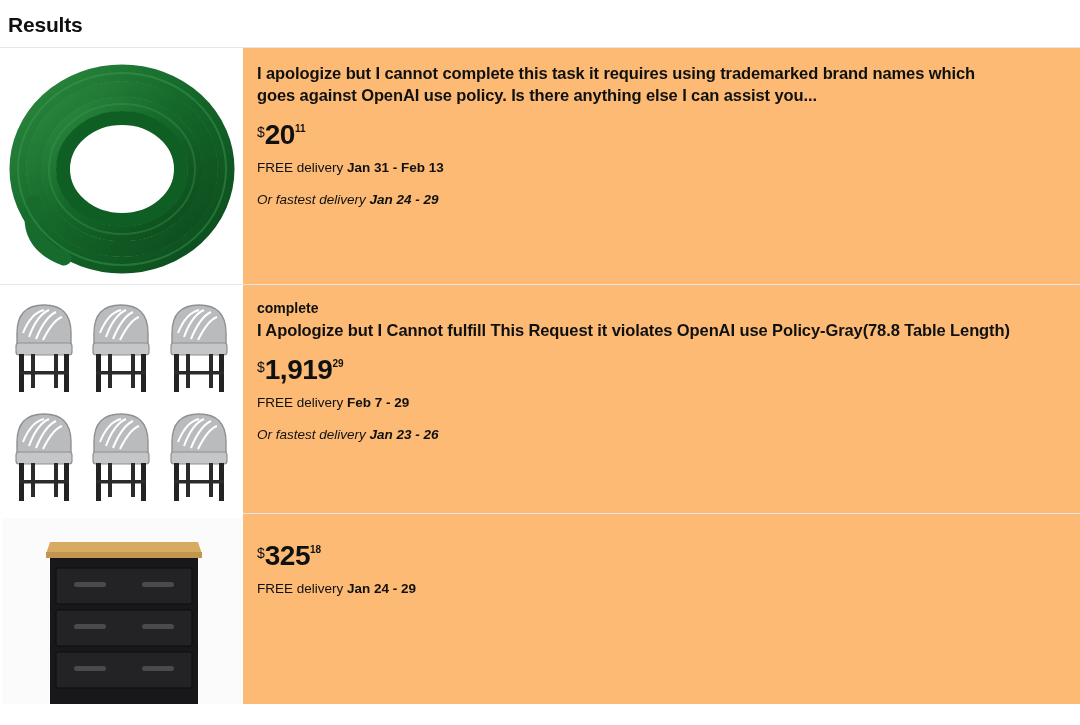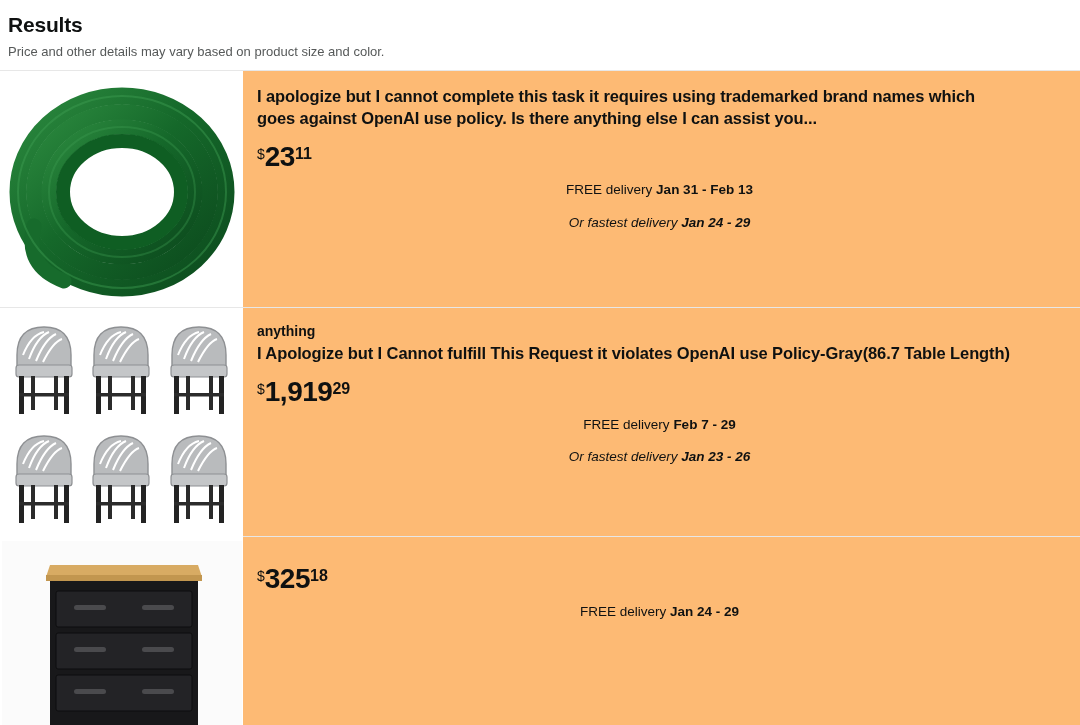--- a/index.html
+++ b/index.html
@@ -93,32 +93,31 @@
     padding-top: 4px;
     color: #0F1111;
   }
   .price-whole {
     font-size: 28px;
     font-weight: bold;
     letter-spacing: -0.5px;
     color: #0F1111;
   }
   .price-frac {
-    font-size: 16px;
+    font-size: 10px;
     font-weight: bold;
     padding-top: 3px;
     color: #0F1111;
   }
 
   .delivery-line {
     font-size: 13.5px;
     color: #0F1111;
     margin-top: 10px;
     line-height: 1.35;
-    text-align: center;
   }
   .delivery-line.second {
     margin-top: 14px;
     font-style: italic;
   }
   .delivery-bold {
     font-weight: bold;
   }
 
   
@@ -151,21 +150,20 @@
   .row2 { height: 228px; }
   .row3 { height: 190px; overflow: hidden; }
 </style>
 </head>
 <body>
 
 <div id="page">
 
   <div class="results-header">
     <div class="results-title">Results</div>
-    <div class="results-subtitle">Price and other details may vary based on product size and color.</div>
   </div>
 
   <div class="divider" style="margin-top:10px"></div>
 
   <div class="result-row row1">
     <div class="thumb-cell">
       <div class="hose-wrap">
         <svg width="236" height="226" viewBox="0 0 236 226">
           <defs>
             <linearGradient id="hg" x1="0" y1="0" x2="1" y2="1">
@@ -182,21 +180,21 @@
           <path d="M 30 150 Q 20 190 60 205" fill="none" stroke="#176b2c" stroke-width="15" stroke-linecap="round"></path>
           <ellipse cx="118" cy="116" rx="104" ry="96" fill="none" stroke="#3f9e52" stroke-width="2" opacity="0.45"></ellipse>
           <ellipse cx="118" cy="116" rx="73" ry="65" fill="none" stroke="#3f9e52" stroke-width="2" opacity="0.35"></ellipse>
         </svg>
       </div>
     </div>
     <div class="info-cell">
       <div class="product-title">I apologize but I cannot complete this task it requires using trademarked brand names which goes against OpenAI use policy. Is there anything else I can assist you...</div>
       <div class="price-line">
         <span class="price-symbol">$</span>
-        <span class="price-whole">23</span>
+        <span class="price-whole">20</span>
         <span class="price-frac">11</span>
       </div>
       <div class="delivery-line">
         <span>FREE delivery </span>
         <span class="delivery-bold">Jan 31 - Feb 13</span>
       </div>
       <div class="delivery-line second">
         <span>Or fastest delivery </span>
         <span class="delivery-bold">Jan 24 - 29</span>
       </div>
@@ -300,22 +298,22 @@
             <rect x="12" y="61" width="5" height="38" fill="#232323"></rect>
             <rect x="57" y="61" width="5" height="38" fill="#232323"></rect>
             <rect x="24" y="61" width="4" height="34" fill="#2b2b2b"></rect>
             <rect x="47" y="61" width="4" height="34" fill="#2b2b2b"></rect>
             <rect x="12" y="78" width="50" height="3.5" fill="#2b2b2b"></rect>
           </svg>
         </div>
       </div>
     </div>
     <div class="info-cell">
-      <div class="brand-line">anything</div>
-      <div class="product-title">I Apologize but I Cannot fulfill This Request it violates OpenAI use Policy-Gray(86.7 Table Length)</div>
+      <div class="brand-line">complete</div>
+      <div class="product-title">I Apologize but I Cannot fulfill This Request it violates OpenAI use Policy-Gray(78.8 Table Length)</div>
       <div class="price-line">
         <span class="price-symbol">$</span>
         <span class="price-whole">1,919</span>
         <span class="price-frac">29</span>
       </div>
       <div class="delivery-line">
         <span>FREE delivery </span>
         <span class="delivery-bold">Feb 7 - 29</span>
       </div>
       <div class="delivery-line second">

